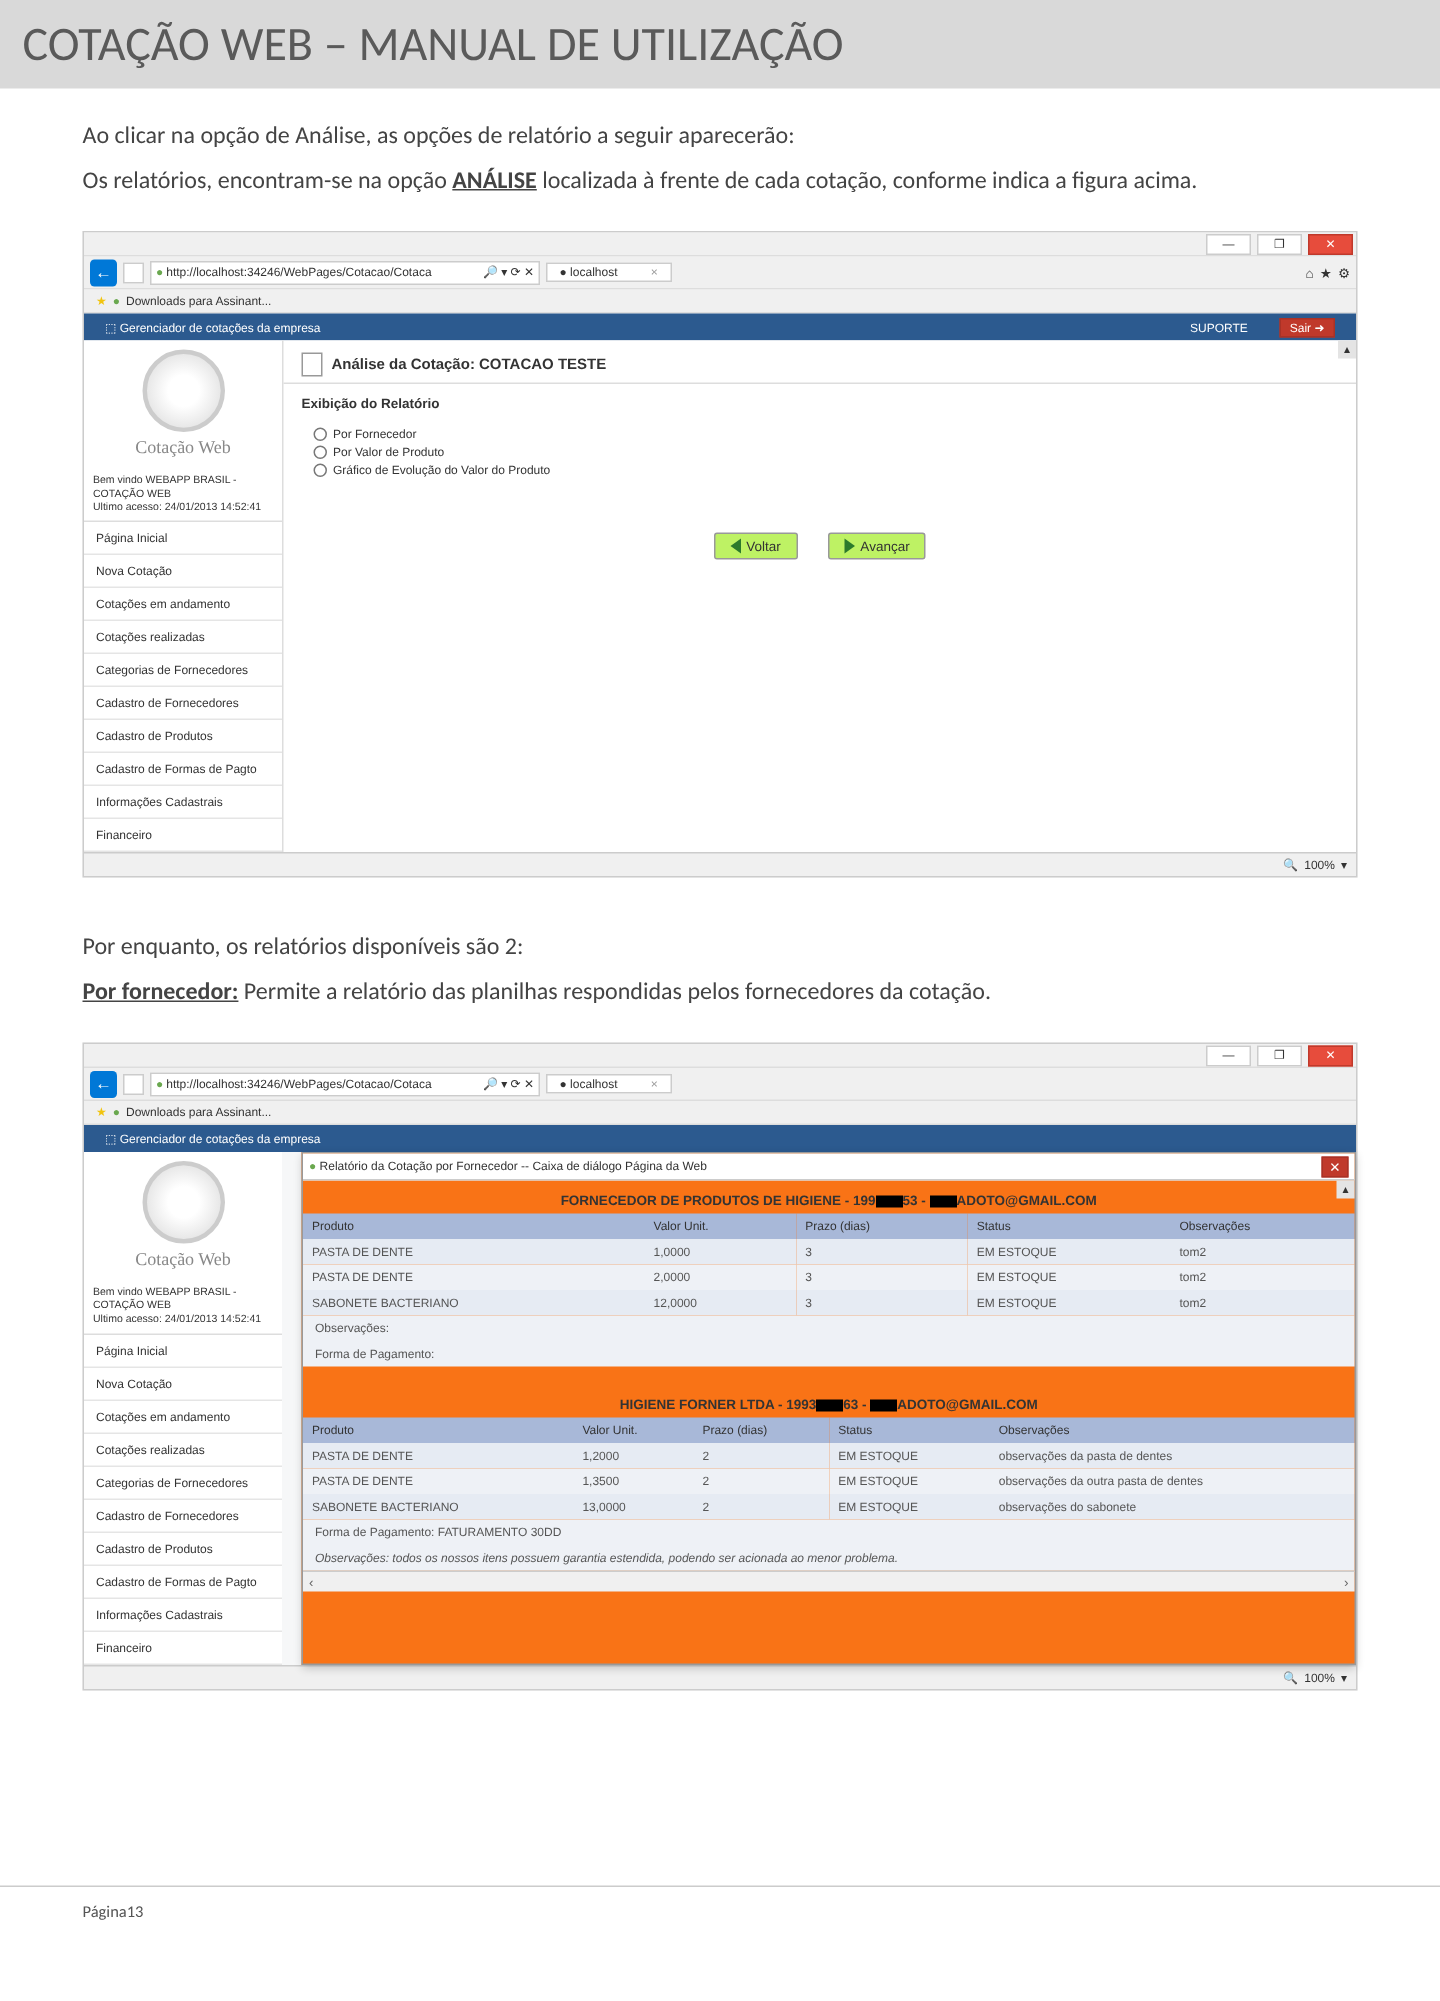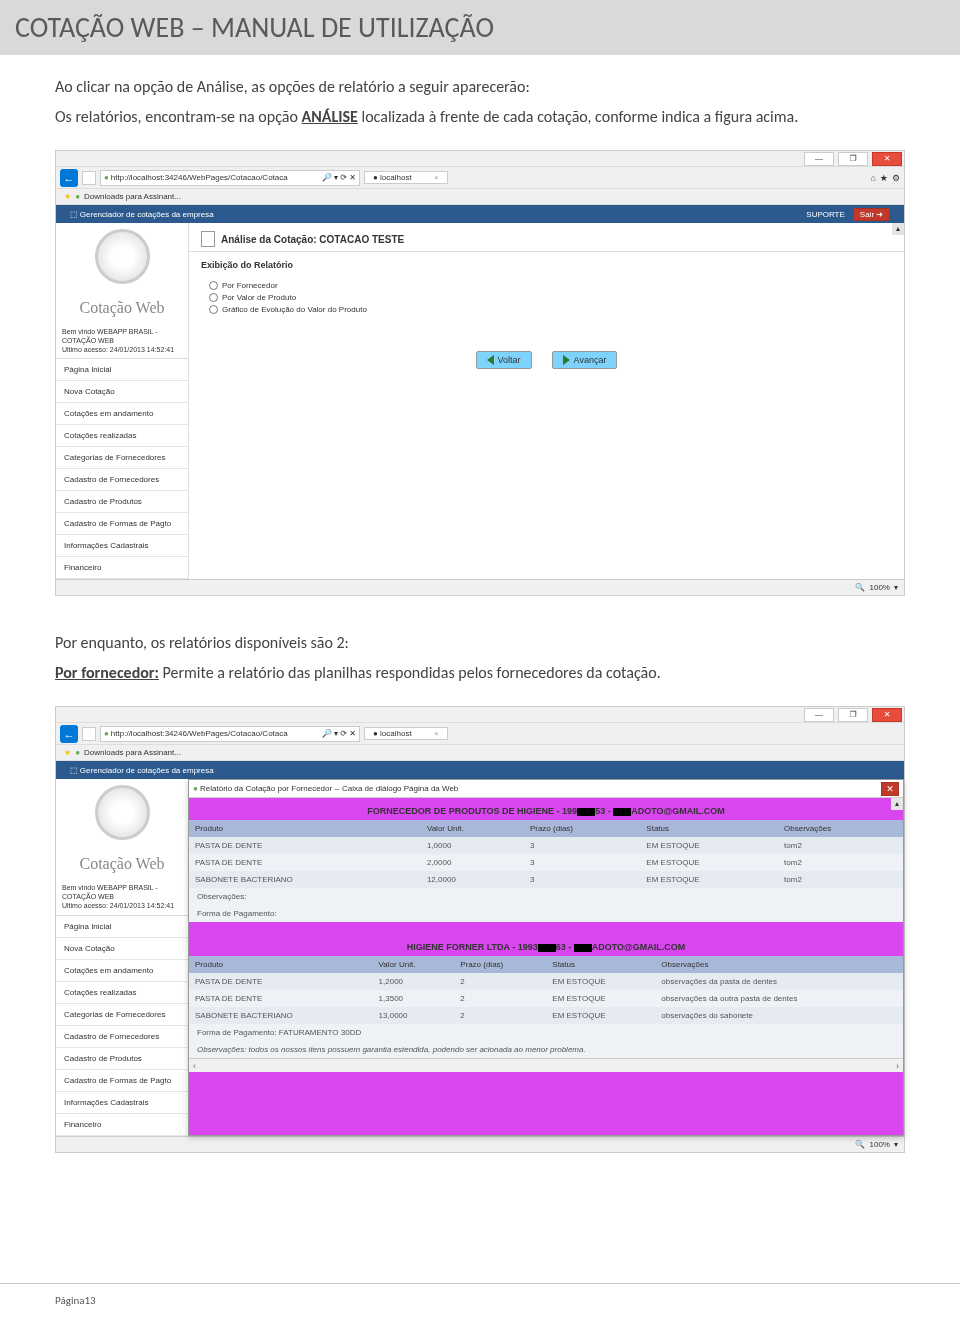--- a/index.html
+++ b/index.html
@@ -1,67 +1,67 @@
 <!DOCTYPE html>
 <html><head>
 <meta charset="utf-8">
 <style>
   * { box-sizing: border-box; margin: 0; padding: 0; }
   body { font-family: Calibri, Arial, sans-serif; width: 960px; background: #fff; color: #333; }
   .header-banner { background: #d9d9d9; padding: 10px 15px; }
-  .header-banner h1 { color: #5a5a5a; font-weight: 400; font-size: 28px; }
+  .header-banner h1 { color: #5a5a5a; font-weight: 400; font-size: 32px; }
   .body-text { padding: 20px 55px 10px 55px; font-size: 16px; color: #444; line-height: 1.5; }
   .body-text .underline { text-decoration: underline; font-weight: bold; }
   .body-text p { margin-bottom: 6px; }
   .body-text .bold-underline { text-decoration: underline; font-weight: bold; }
 
   .screenshot-frame { margin: 5px 55px 15px 55px; border: 1px solid #ccc; background: #f5f5f5; font-family: Tahoma, Arial, sans-serif; font-size: 9px; color: #333; position: relative; }
   .win-titlebar { display:flex; justify-content:flex-end; height:16px; background:#f0f0f0; border-bottom:1px solid #ddd; }
   .win-btn { width:30px; height:14px; border:1px solid #ccc; margin:1px 2px; background:#fff; font-size:8px; text-align:center; line-height:12px; }
   .win-btn.close { background:#e74c3c; color:#fff; border-color:#c0392b; }
 
   .browser-bar { display:flex; align-items:center; height:22px; background:#f0f0f0; border-bottom:1px solid #ddd; padding:0 4px; gap:4px; }
   .back-btn { width:18px; height:18px; border-radius:3px; background:#0078d7; color:#fff; font-size:11px; text-align:center; line-height:18px; }
   .addr-bar { flex:0 0 260px; height:16px; border:1px solid #ccc; background:#fff; font-size:8px; padding:1px 3px; display:flex; align-items:center; gap:2px; }
   .addr-bar .globe { color:#6aa84f; }
   .tab { border:1px solid #ccc; background:#fff; padding:1px 8px; font-size:8px; }
   .fav-row { display:flex; align-items:center; gap:4px; height:16px; padding:0 8px; background:#f0f0f0; border-bottom:1px solid #ddd; font-size:8px; }
   .fav-star { color:#f1c40f; }
 
   .blue-bar { height:18px; background:#2c5a8f; display:flex; align-items:center; justify-content:space-between; padding:0 14px; color:#fff; font-size:8px; }
   .blue-bar .left { color:#fff; }
-  .blue-bar .right { display:flex; align-items:center; gap:8px; }
+  .blue-bar .right { display:flex; align-items:center; gap:21px; }
   .sair-box { background:#c0392b; color:#fff; padding:1px 6px; font-size:8px; border:1px solid #a93226; }
 
   .app-body { display:flex; background:#f6f7f8; }
   .sidebar { width:132px; background:#fff; font-size:8px; }
   .logo-box { padding:6px; text-align:center; }
   .logo-circle { width:55px; height:55px; margin:0 auto; border-radius:50%; background:radial-gradient(circle,#fff 30%,#e8e8e8 70%); border:3px solid #ccc; position:relative; }
-  .logo-text { color:#888; font-size:16px; margin-top:15px; font-family:Georgia,serif; }
+  .logo-text { color:#888; font-size:12px; margin-top:3px; font-family:Georgia,serif; }
   .welcome { padding:4px 6px; font-size:7px; color:#333; border-bottom:1px solid #ddd; line-height:1.3; }
   .nav-item { padding:6px 8px; border-bottom:1px solid #e5e5e5; font-size:8px; color:#333; }
 
   .main-panel { flex:1; background:#fff; border-left:1px solid #ddd; min-height:280px; position:relative; }
   .panel-header { display:flex; align-items:center; gap:6px; padding:8px 12px 4px 12px; border-bottom:1px solid #ddd; }
   .doc-icon { width:14px; height:16px; border:1px solid #999; background:#fff; position:relative; }
   .panel-title { font-weight:bold; font-size:10px; }
   .section-sub { font-weight:bold; font-size:9px; padding:8px 12px 4px 12px; }
   .radio-list { padding:4px 20px; font-size:8px; color:#333; }
   .radio-item { display:flex; align-items:center; gap:4px; margin:3px 0; }
   .radio-dot { width:9px; height:9px; border-radius:50%; border:1px solid #777; }
   .btn-row { display:flex; gap:20px; justify-content:center; margin-top:30px; }
-  .app-btn { border:1px solid #999; background:#7dd3fc; padding:3px 10px; font-size:9px; display:flex; align-items:center; gap:4px; border-radius:2px; }
+  .app-btn { border:1px solid #999; background:#bef264; padding:3px 10px; font-size:9px; display:flex; align-items:center; gap:4px; border-radius:2px; }
   .arrow-left { width:0; height:0; border-top:5px solid transparent; border-bottom:5px solid transparent; border-right:7px solid #2c7a2c; }
   .arrow-right { width:0; height:0; border-top:5px solid transparent; border-bottom:5px solid transparent; border-left:7px solid #2c7a2c; }
 
   .status-bar { height:16px; background:#f0f0f0; border-top:1px solid #ccc; display:flex; justify-content:flex-end; align-items:center; padding:0 6px; font-size:8px; gap:4px; }
 
   .scroll-up { position:absolute; top:0; right:0; width:12px; height:12px; background:#e4e4e4; font-size:8px; text-align:center; line-height:12px; }
 
-  .dialog-overlay { margin-left:0; background:#d946ef; flex:1; border:1px solid #999; box-shadow:0 2px 6px rgba(0,0,0,0.2); position:relative; }
+  .dialog-overlay { margin-left:13px; background:#f97316; flex:1; border:1px solid #999; box-shadow:0 2px 6px rgba(0,0,0,0.2); position:relative; }
   .dialog-title-bar { height:18px; background:#fff; border-bottom:1px solid #ccc; display:flex; align-items:center; justify-content:space-between; padding:0 4px; font-size:8px; }
   .dialog-close { width:18px; height:14px; background:#c0392b; color:#fff; border:1px solid #a93226; text-align:center; line-height:12px; font-size:9px; }
 
   .report-supplier { text-align:center; font-weight:bold; font-size:9px; padding:8px 0 4px 0; }
   .report-table { width:100%; border-collapse:collapse; font-size:8px; }
   .report-table th { background:#a8b8d8; padding:4px 6px; text-align:left; font-weight:normal; color:#333; }
   .report-table td { padding:4px 6px; color:#555; background:#e6ebf3; }
   .report-table tr.alt td { background:#eef1f6; }
   .form-line { padding:4px 8px; font-size:8px; color:#555; background:#eef1f6; }
 

